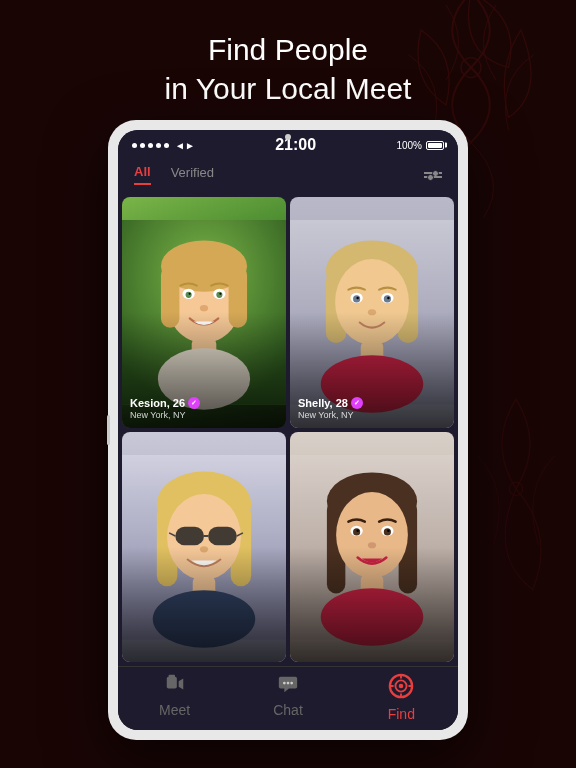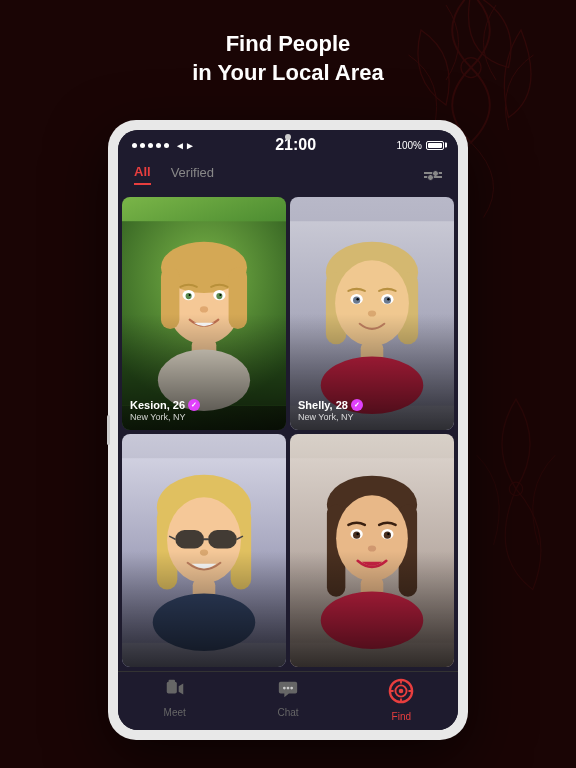--- a/index.html
+++ b/index.html
@@ -15,22 +15,22 @@
 
     .headline {
       text-align: center;
       color: #ffffff;
       padding-top: 30px;
       position: relative;
       z-index: 2;
     }
 
     .headline h1 {
-      font-size: 22px;
-      font-weight: 700;
+      font-size: 30px;
+      font-weight: 400;
       line-height: 1.3;
     }
 
     .tablet-container {
       position: absolute;
       left: 50%;
       transform: translateX(-50%);
       top: 120px;
       width: 360px;
       height: 620px;
@@ -287,21 +287,21 @@
     .nav-icon {
       font-size: 18px;
       color: #666;
     }
 
     .nav-icon.active {
       color: #e83e3e;
     }
 
     .nav-label {
-      font-size: 10px;
+      font-size: 14px;
       color: #666;
     }
 
     .nav-label.active {
       color: #e83e3e;
     }
 
     
     .bg-floral {
       position: absolute;
@@ -345,21 +345,21 @@
   <path d="M75 10 Q100 50 75 90 Q50 50 75 10Z" stroke="#cc2222" stroke-width="1.2" fill="none"></path>
   <path d="M75 90 Q110 130 90 180 Q50 150 75 90Z" stroke="#cc2222" stroke-width="1" fill="none"></path>
   <path d="M40 60 Q70 90 55 140" stroke="#cc2222" stroke-width="0.8" fill="none"></path>
   <path d="M110 60 Q80 90 95 140" stroke="#cc2222" stroke-width="0.8" fill="none"></path>
   <circle cx="75" cy="90" r="6" stroke="#cc2222" stroke-width="1" fill="none"></circle>
 </svg>
 
 <div class="headline">
   <h1>
     <span>Find People</span><br>
-    <span>in Your Local Area</span>
+    <span>in Your Local Meet</span>
   </h1>
 </div>
 
 <div class="tablet-container">
 
   <div style="position:absolute; top:50%; left:-1px; transform:translateY(-50%); width:3px; height:30px; background:#ccc; border-radius:2px;"></div>
 
   <div style="position:absolute; top:14px; left:50%; transform:translateX(-50%); width:6px; height:6px; background:#ccc; border-radius:50%; z-index:10;"></div>
 
   <div class="tablet-screen">

